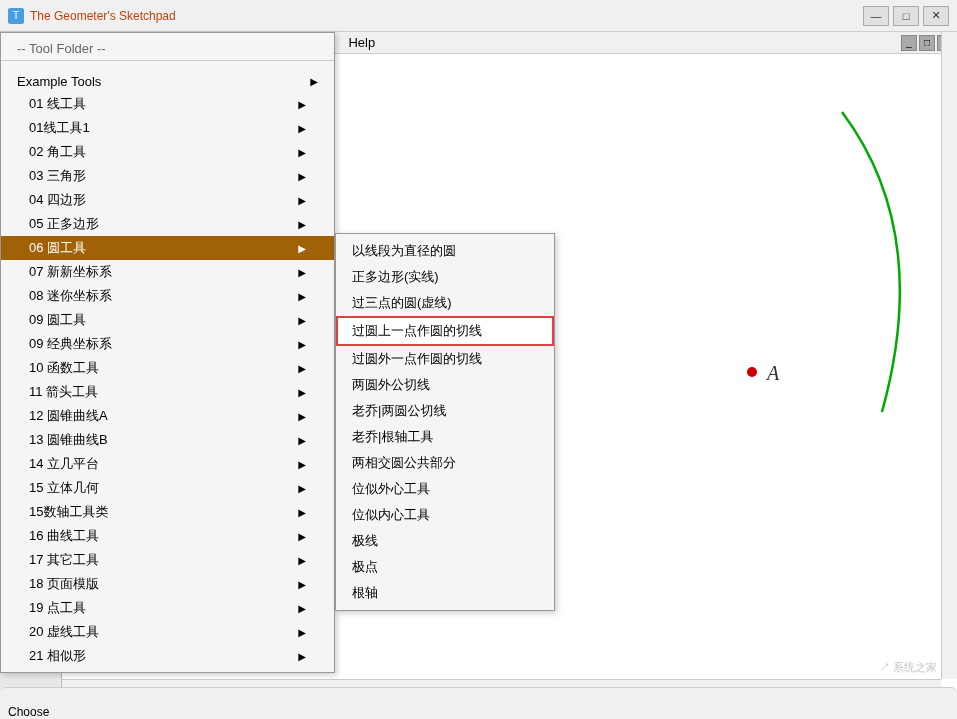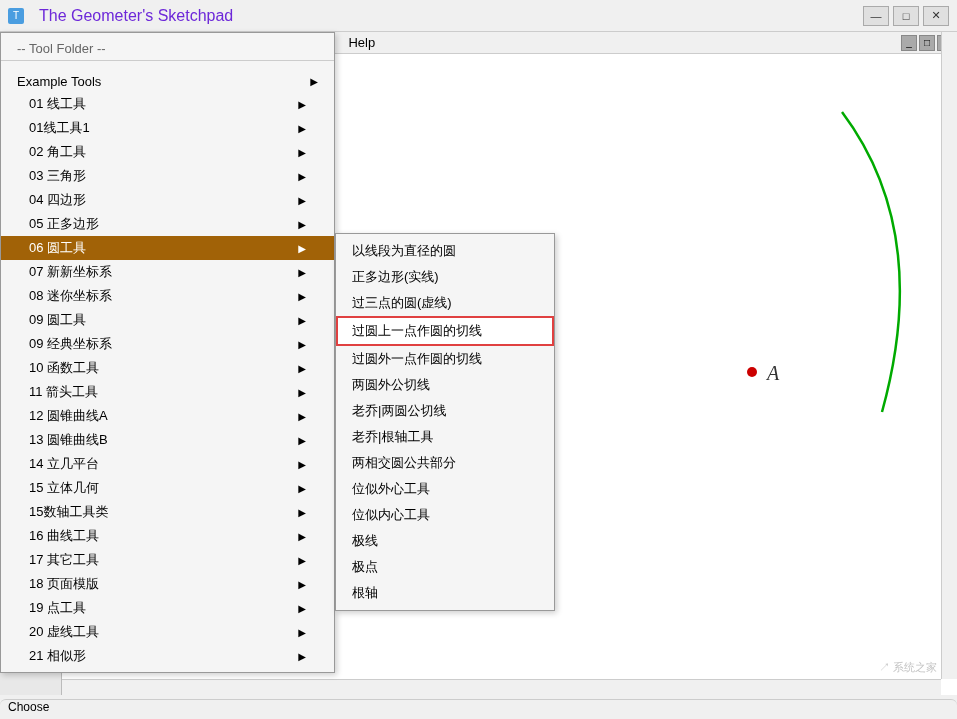--- a/index.html
+++ b/index.html
@@ -30,24 +30,23 @@
       background: #4a9de0;
       border-radius: 2px;
       margin-right: 6px;
       display: flex;
       align-items: center;
       justify-content: center;
       font-size: 10px;
       color: white;
     }
     .title-bar-text {
-      font-size: 16px;
-      color: #6d28d9;
+      font-size: 12px;
+      color: #c2410c;
       flex: 1;
-      margin-left: 9px;
     }
     .title-bar-buttons {
       display: flex;
       gap: 4px;
     }
     .title-btn {
       width: 26px;
       height: 20px;
       background: #e0e0e0;
       border: 1px solid #aaa;
@@ -133,25 +132,25 @@
       background: #f0f0f0;
       border-top: 1px solid #ccc;
     }
 
     
     .status-bar {
       position: absolute;
       bottom: 0;
       left: 0;
       width: 100%;
-      height: 20px;
+      height: 32px;
       background: #f0f0f0;
       border-top: 1px solid #ccc;
       display: flex;
-      align-items: flex-start;
+      align-items: flex-end;
       padding: 0 8px;
       font-size: 12px;
       z-index: 1;
       border-radius: 6px;
     }
 
     
     .dropdown-container {
       position: absolute;
       top: 32px;

